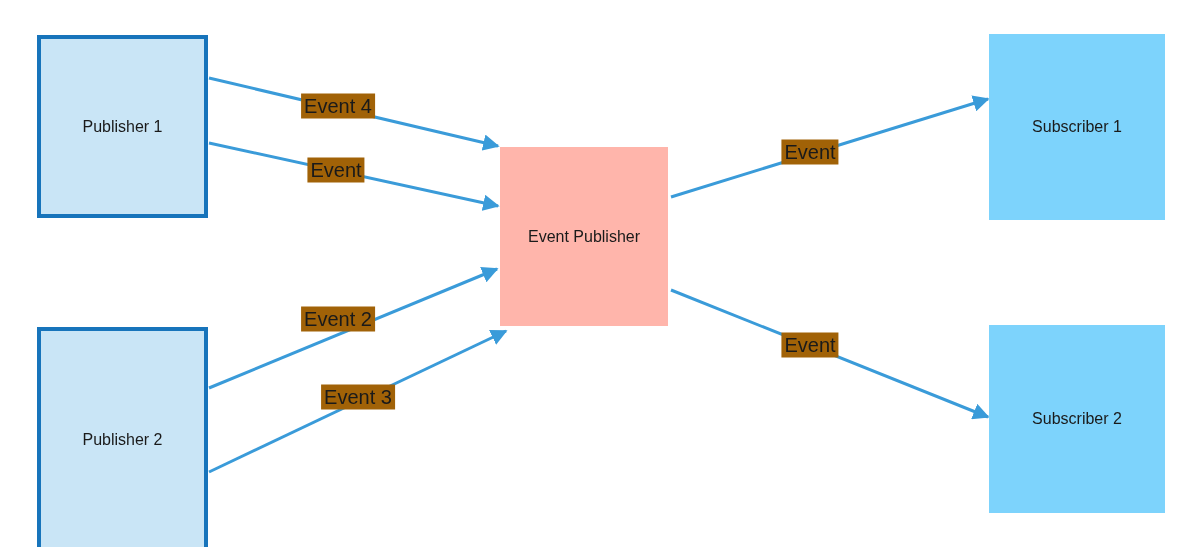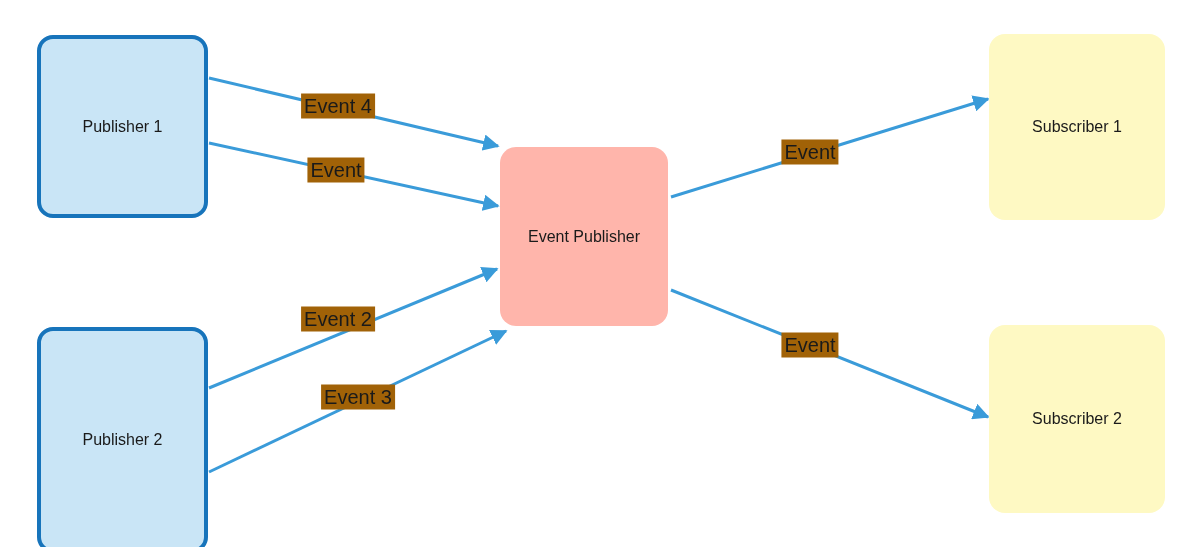--- a/index.html
+++ b/index.html
@@ -24,31 +24,30 @@
   }
   .node {
     position: absolute;
     box-sizing: border-box;
     display: flex;
     align-items: center;
     justify-content: center;
     font-size: 16px;
     color: #1a1a1a;
     text-align: center;
-    border-radius: 16px;
   }
   .node-publisher {
     background: #c9e5f6;
     border: 4px solid #1774bb;
   }
   .node-mediator {
     background: #ffb5ab;
   }
   .node-subscriber {
-    background: #fef9c3;
+    background: #7dd3fc;
   }
   .edge-label {
     position: absolute;
     transform: translate(-50%, -50%);
     background: #a16207;
     padding: 0 3px;
     font-size: 20px;
     color: #1a1a1a;
     white-space: nowrap;
     line-height: 1.25;

